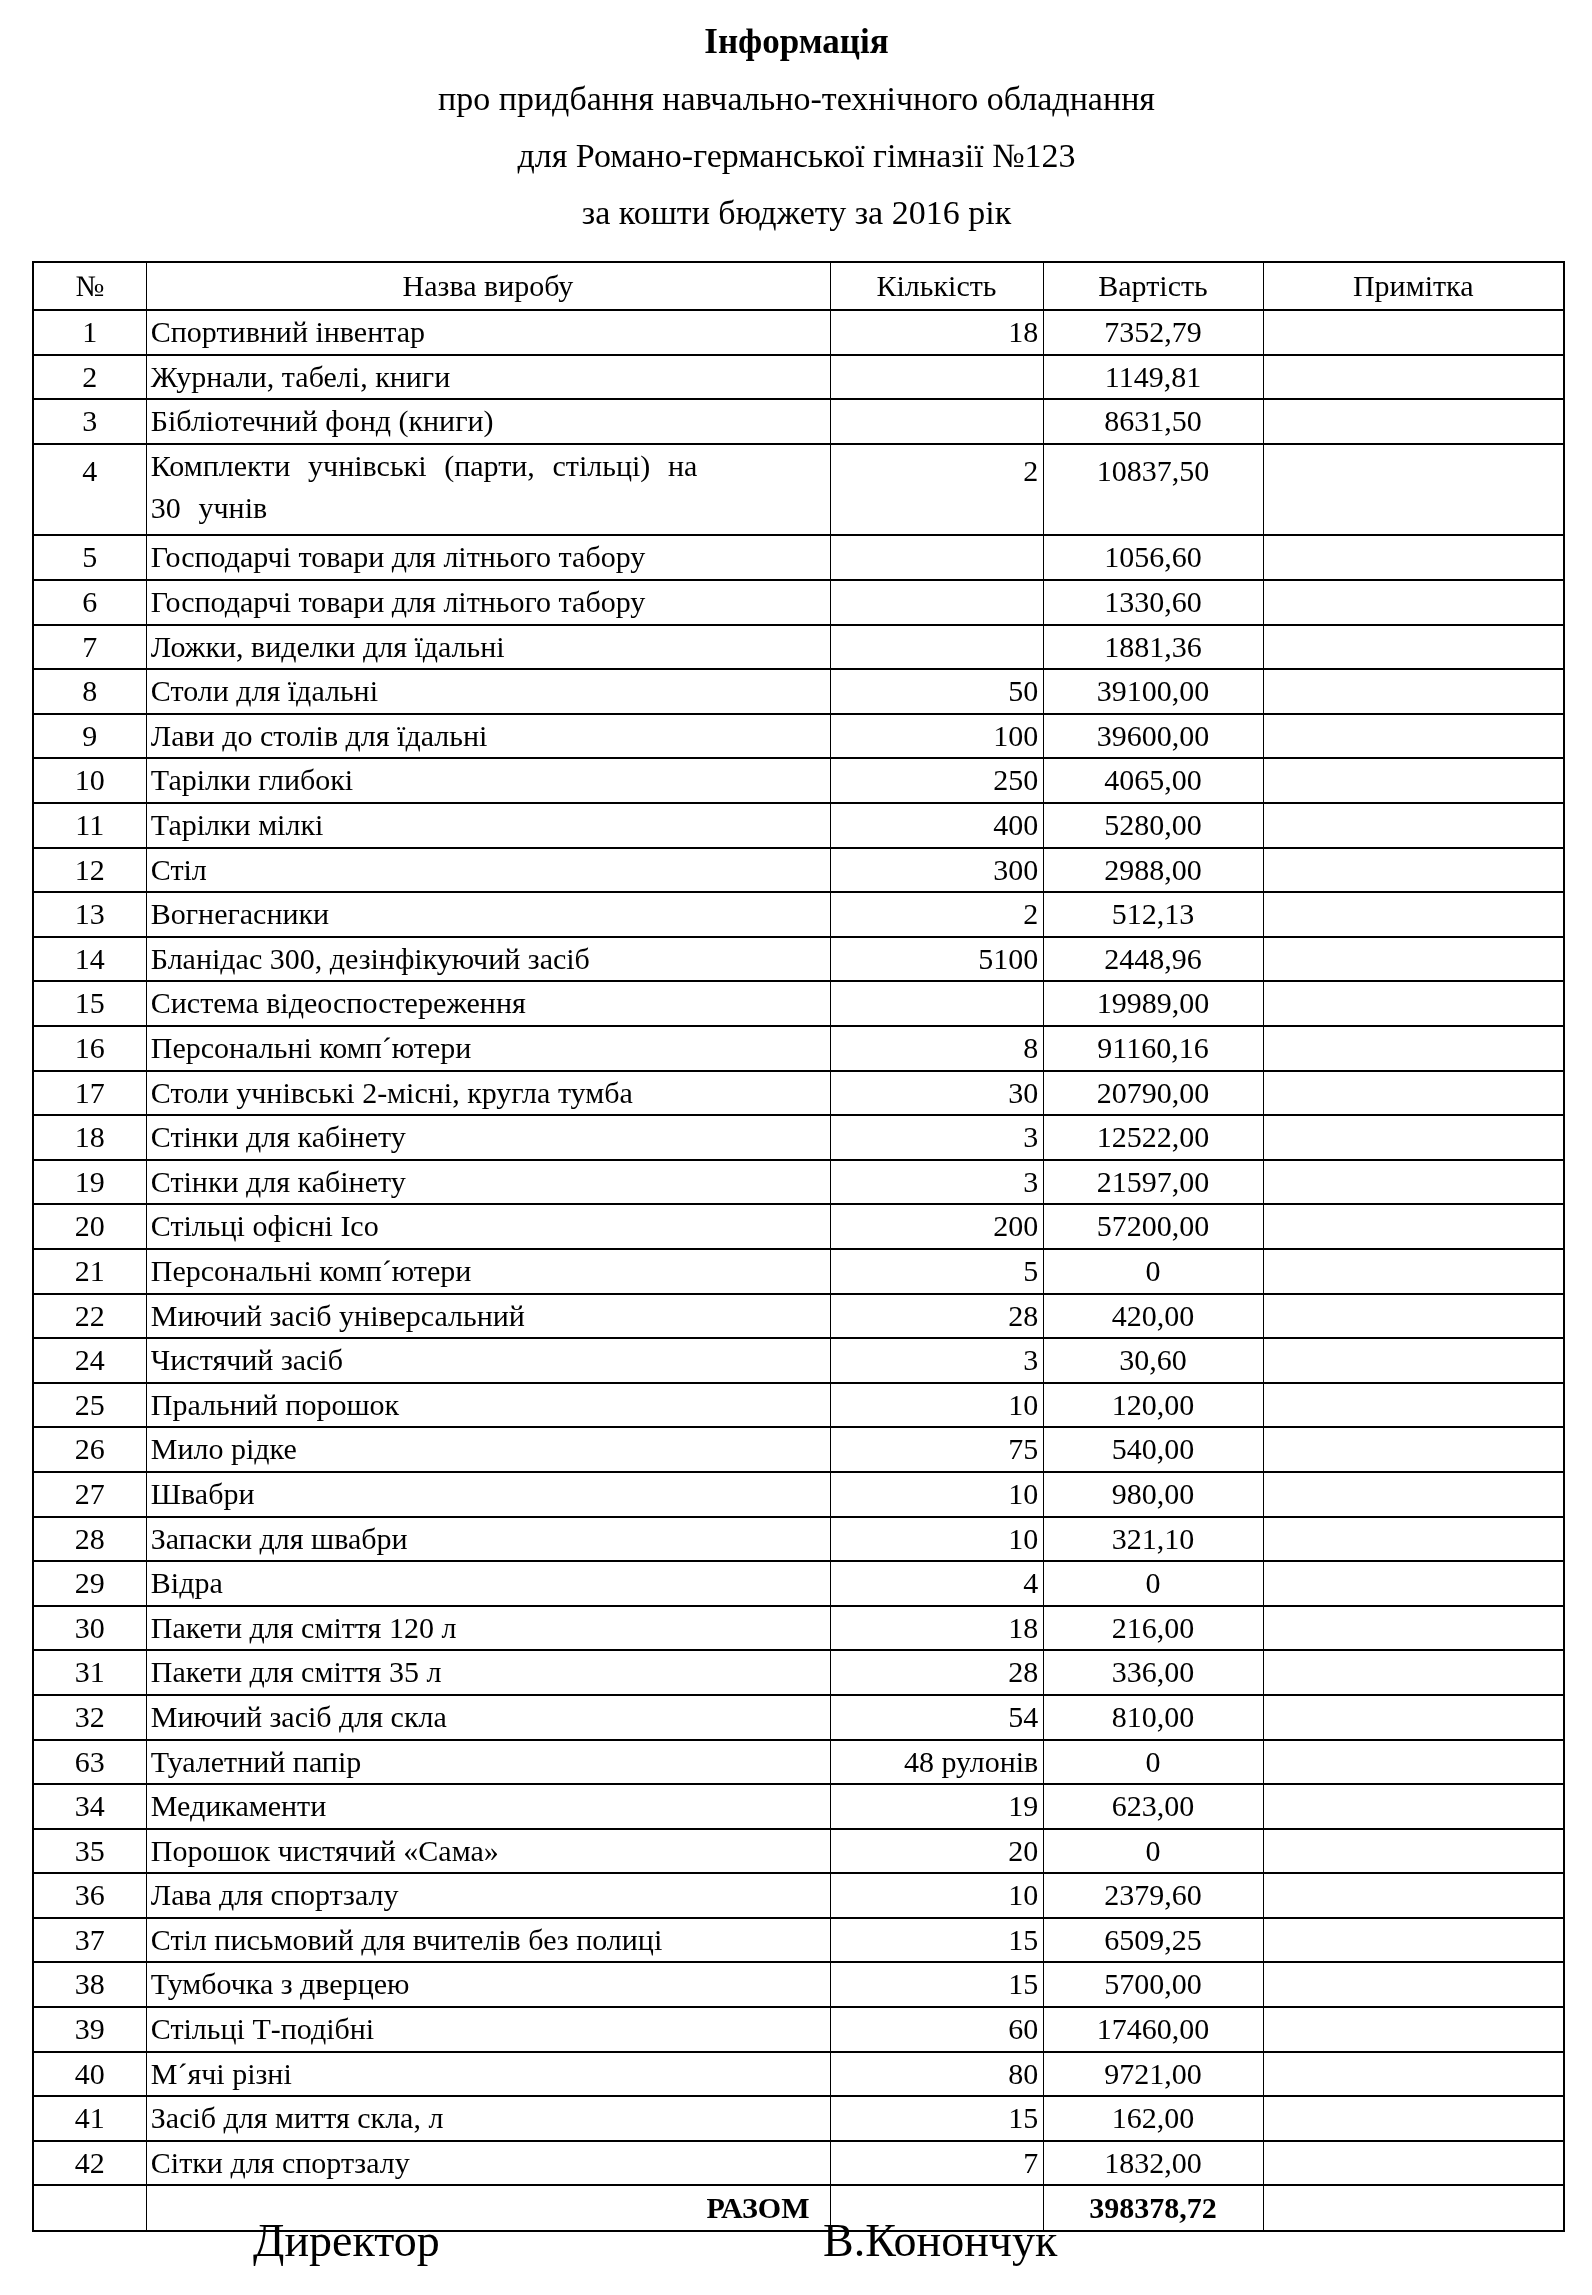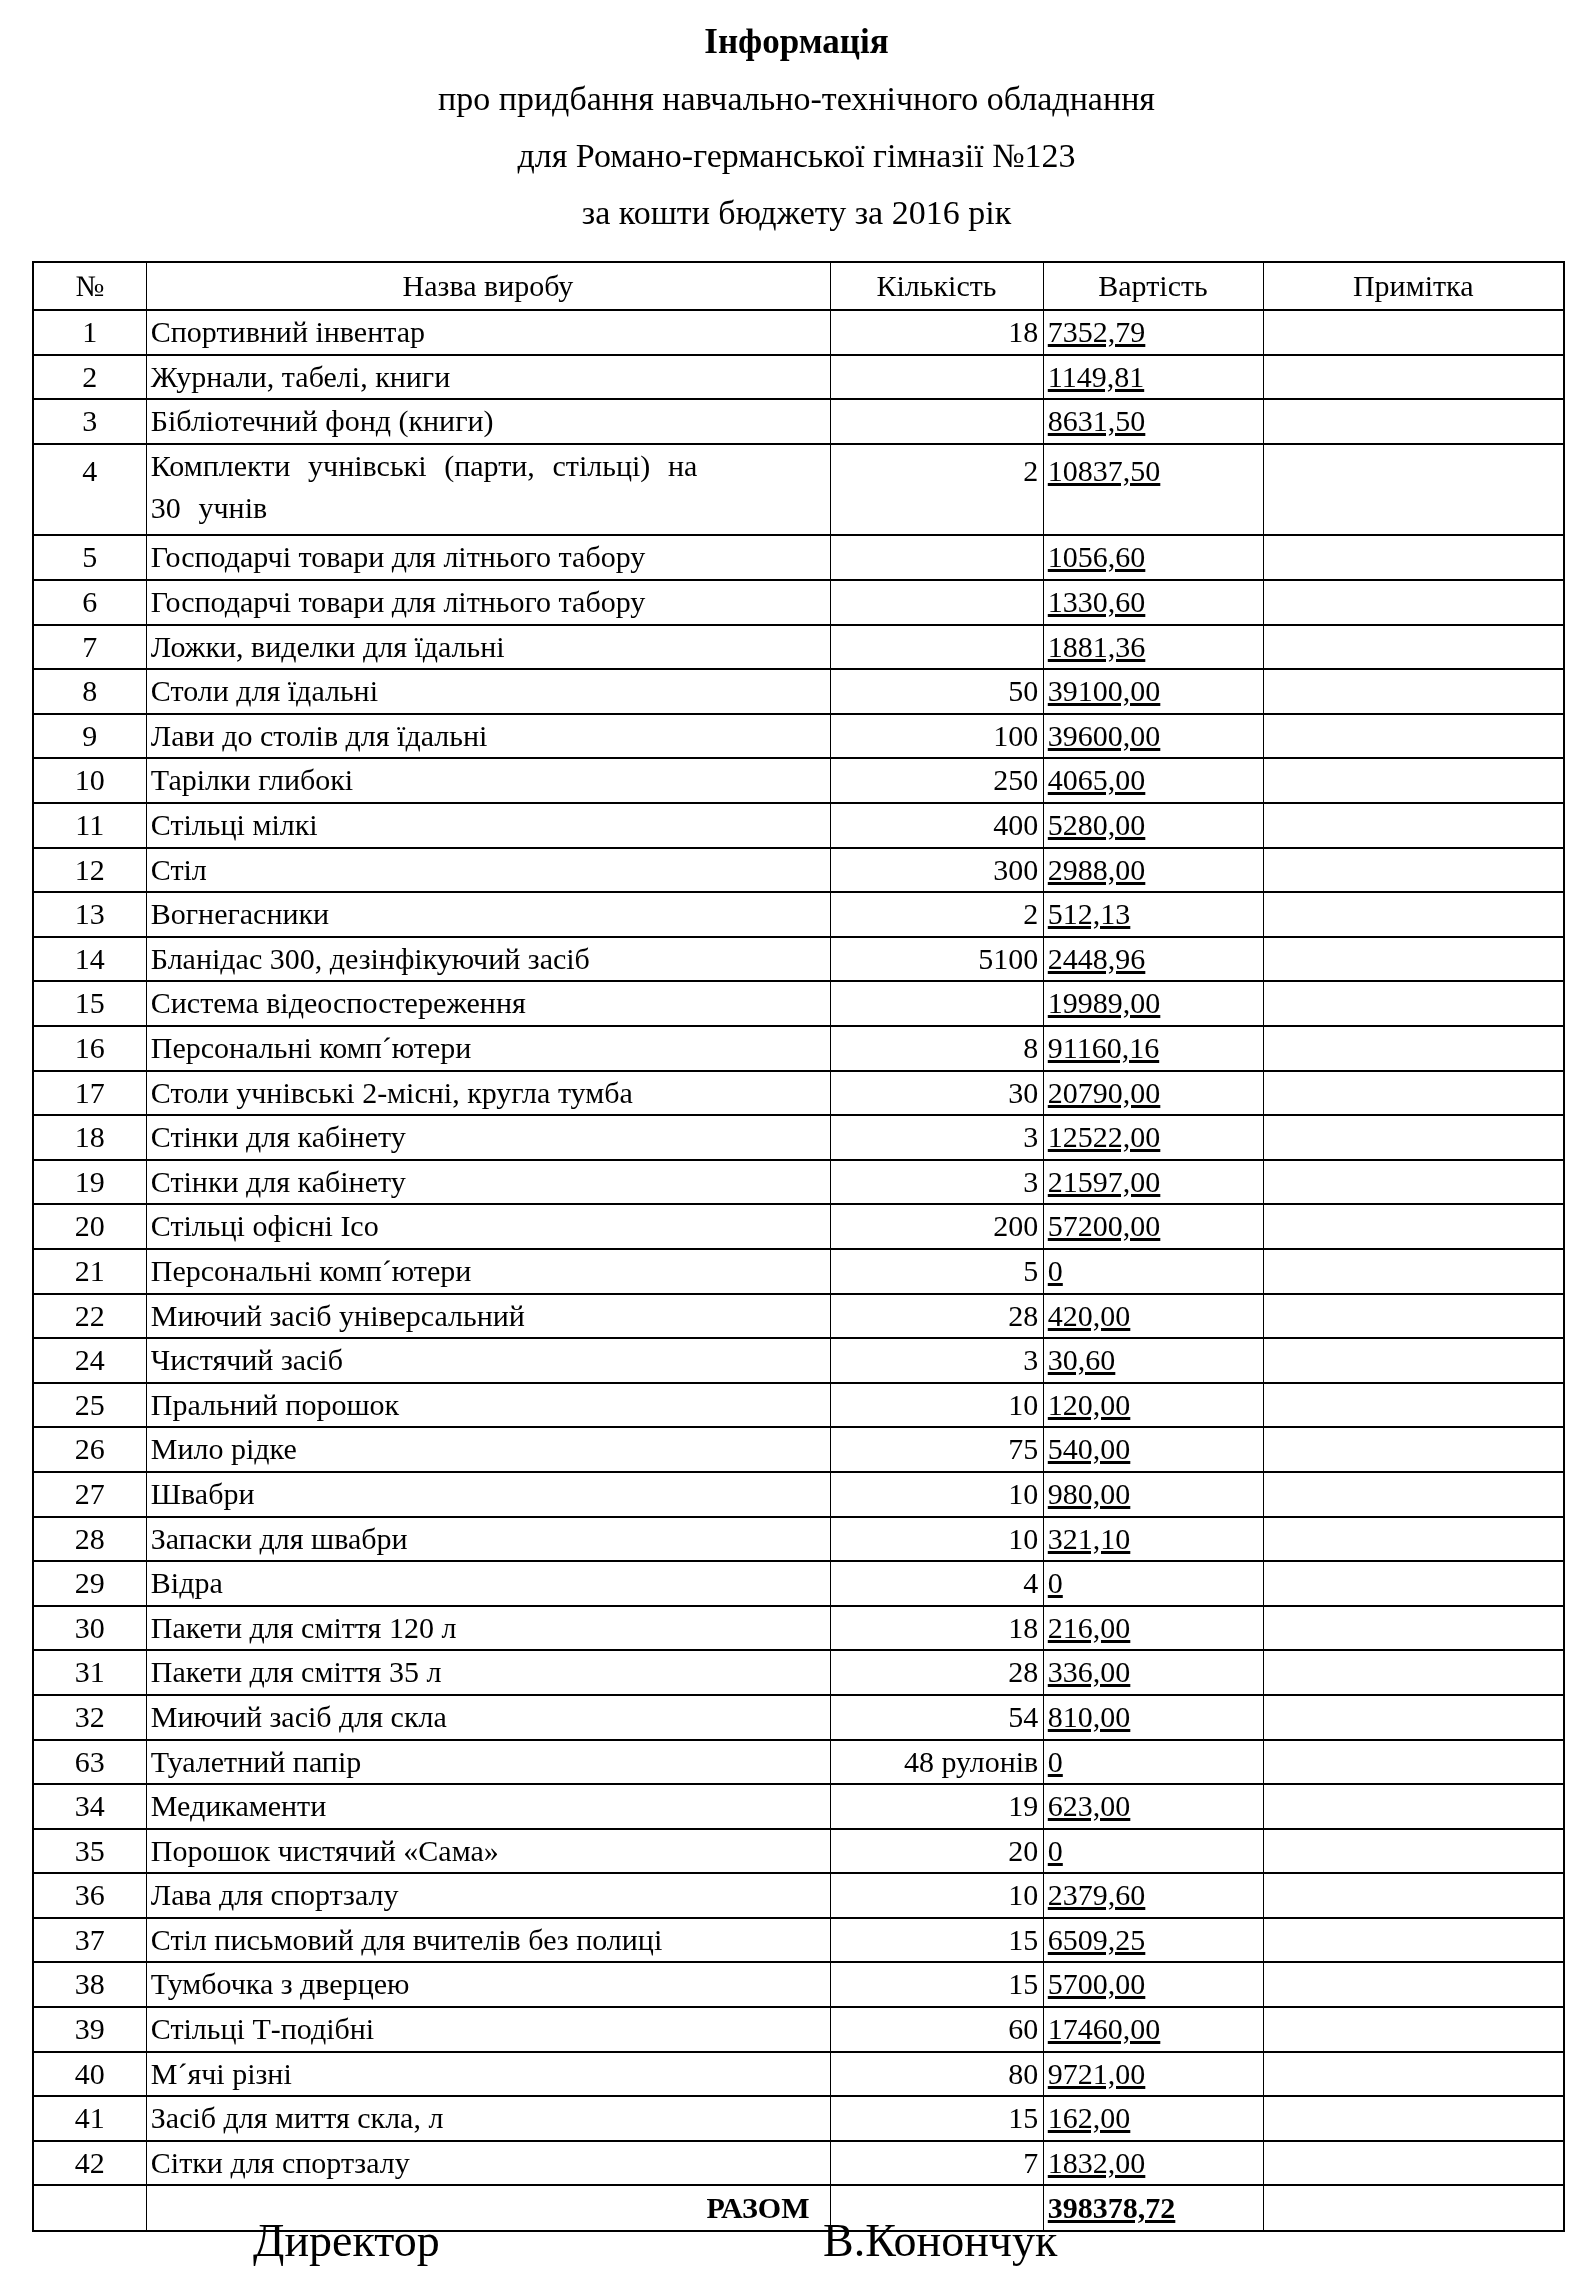--- a/index.html
+++ b/index.html
@@ -29,21 +29,21 @@
     height: 46px; padding: 0; vertical-align: middle; overflow: hidden;
   }
   table.doc td {
     font-size: 30px; height: 40px; padding: 0 4.3px;
     vertical-align: middle; overflow: hidden; line-height: 1.42;
   }
   td.num  { text-align: center; }
   td.name { text-align: left; padding-left: 15.7px; padding-right: 10px; white-space: pre-line; }
   td.name.justify { word-spacing: 0.34em; }
   td.qty  { text-align: right; padding-right: 31.5px; }
-  td.cost { text-align: left; padding-right: 21.5px; text-decoration: underline; }
+  td.cost { text-align: center; padding-right: 21.5px; }
   td.note { }
   tr.tall td { height: 84px; vertical-align: top; }
   tr.tall td.num, tr.tall td.qty, tr.tall td.cost { padding-top: 5.7px; }
 
   tr.total-row td { font-weight: bold; height: 44px; }
   tr.total-row td.name { text-align: right; padding-right: 20px; white-space: nowrap; margin-top: 48px; }
 
   .footer { position: absolute; top: 2214px; left: 0; width: 100%; height: 50px; font-size: 46px; }
   .footer .left  { position: absolute; left: 253px; }
   .footer .right { position: absolute; left: 823px; }
@@ -144,21 +144,21 @@
         </tr>
         <tr>
           <td class="num">10</td>
           <td class="name">Тарілки глибокі</td>
           <td class="qty">250</td>
           <td class="cost">4065,00</td>
           <td class="note"></td>
         </tr>
         <tr>
           <td class="num">11</td>
-          <td class="name">Стільці мілкі</td>
+          <td class="name">Тарілки мілкі</td>
           <td class="qty">400</td>
           <td class="cost">5280,00</td>
           <td class="note"></td>
         </tr>
         <tr>
           <td class="num">12</td>
           <td class="name">Стіл</td>
           <td class="qty">300</td>
           <td class="cost">2988,00</td>
           <td class="note"></td>

